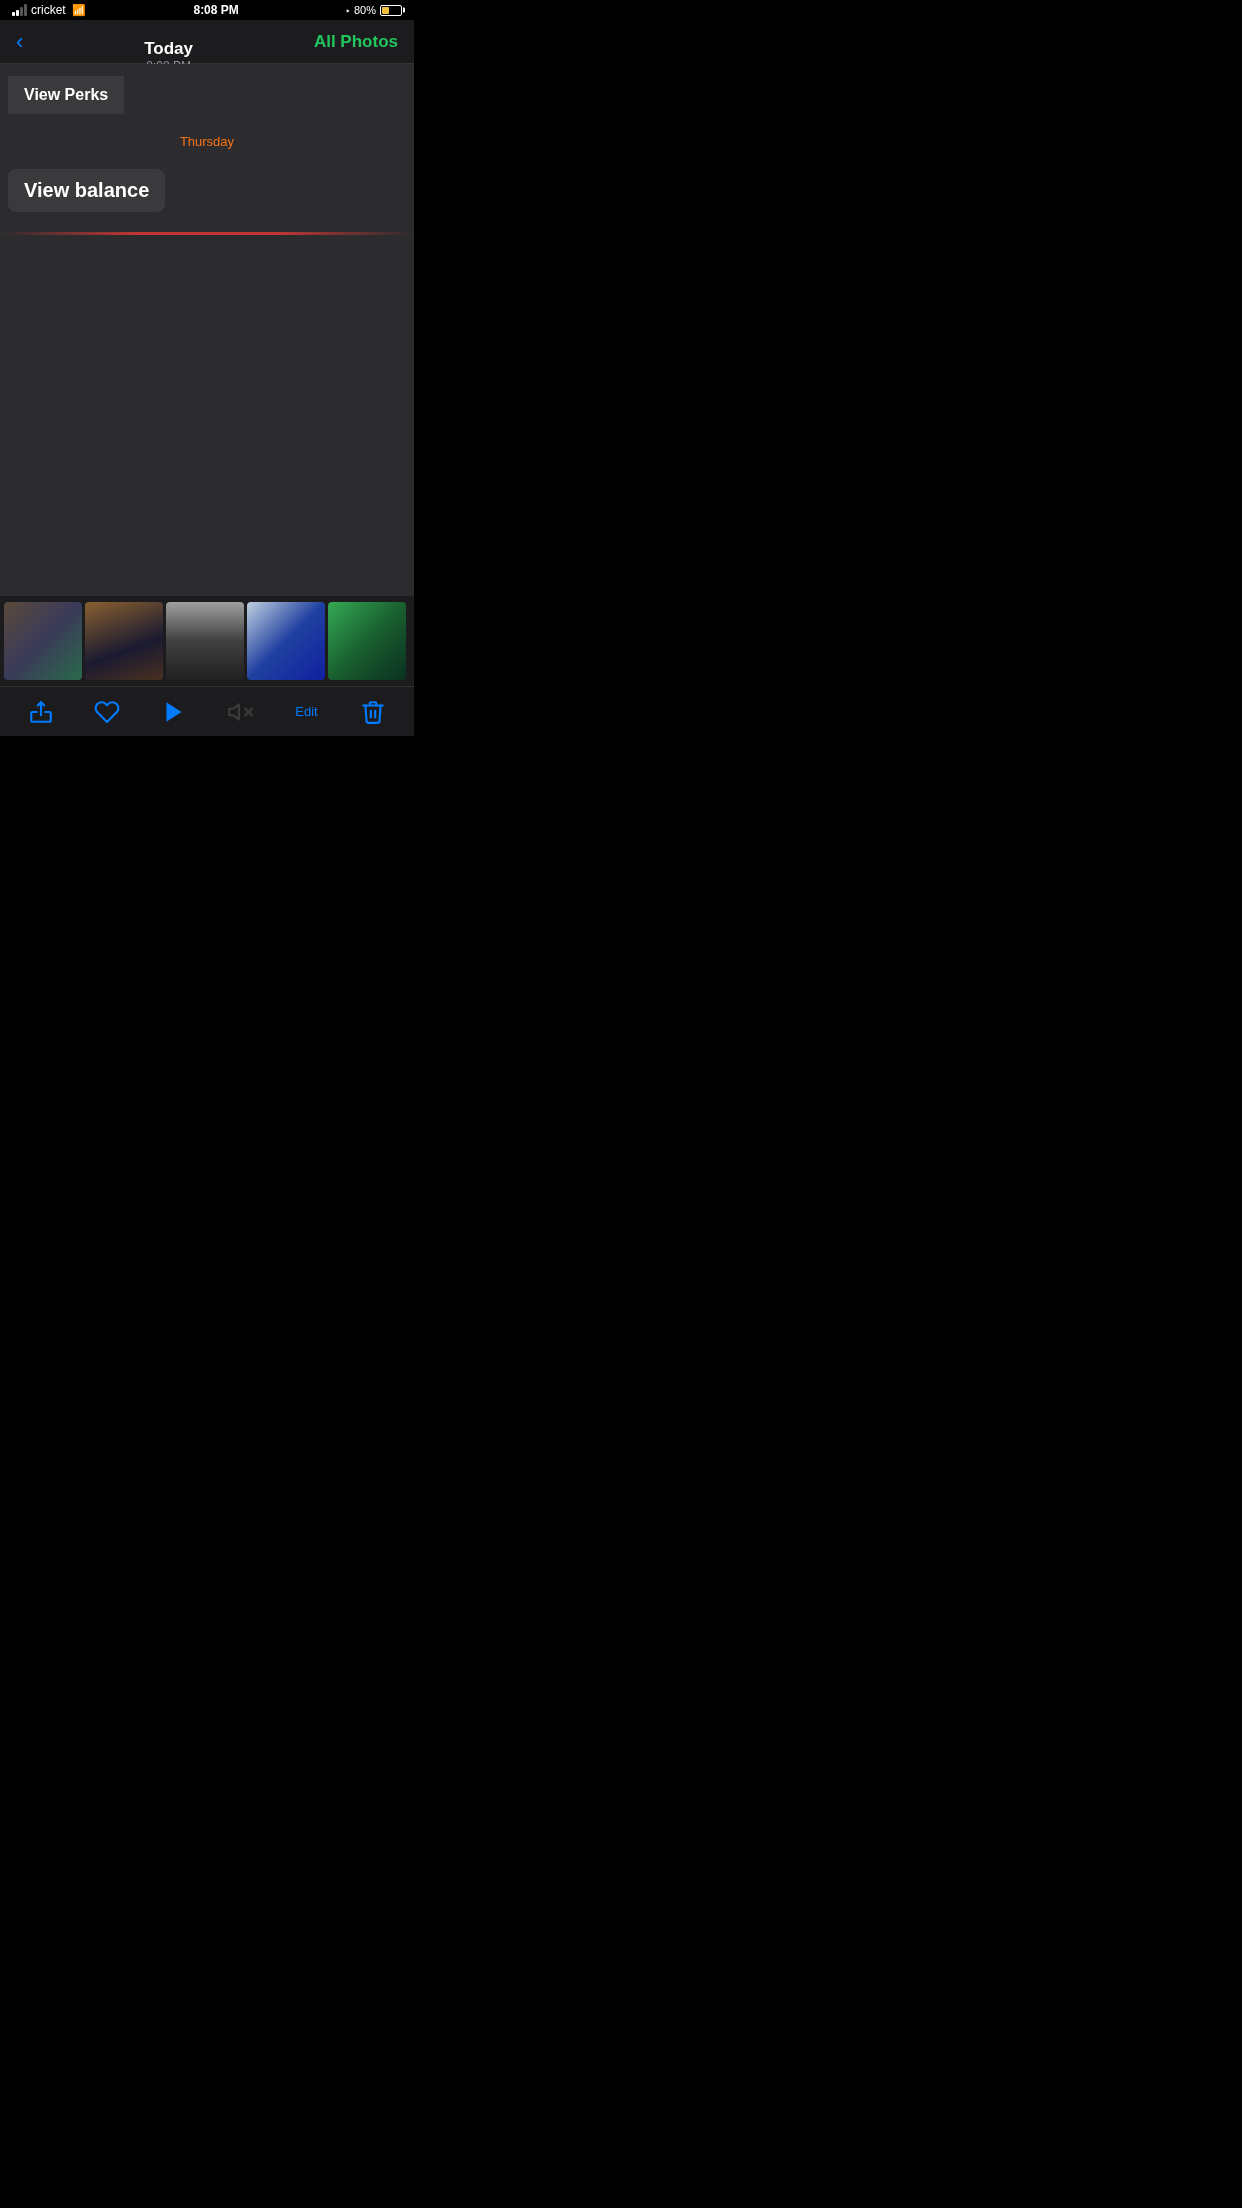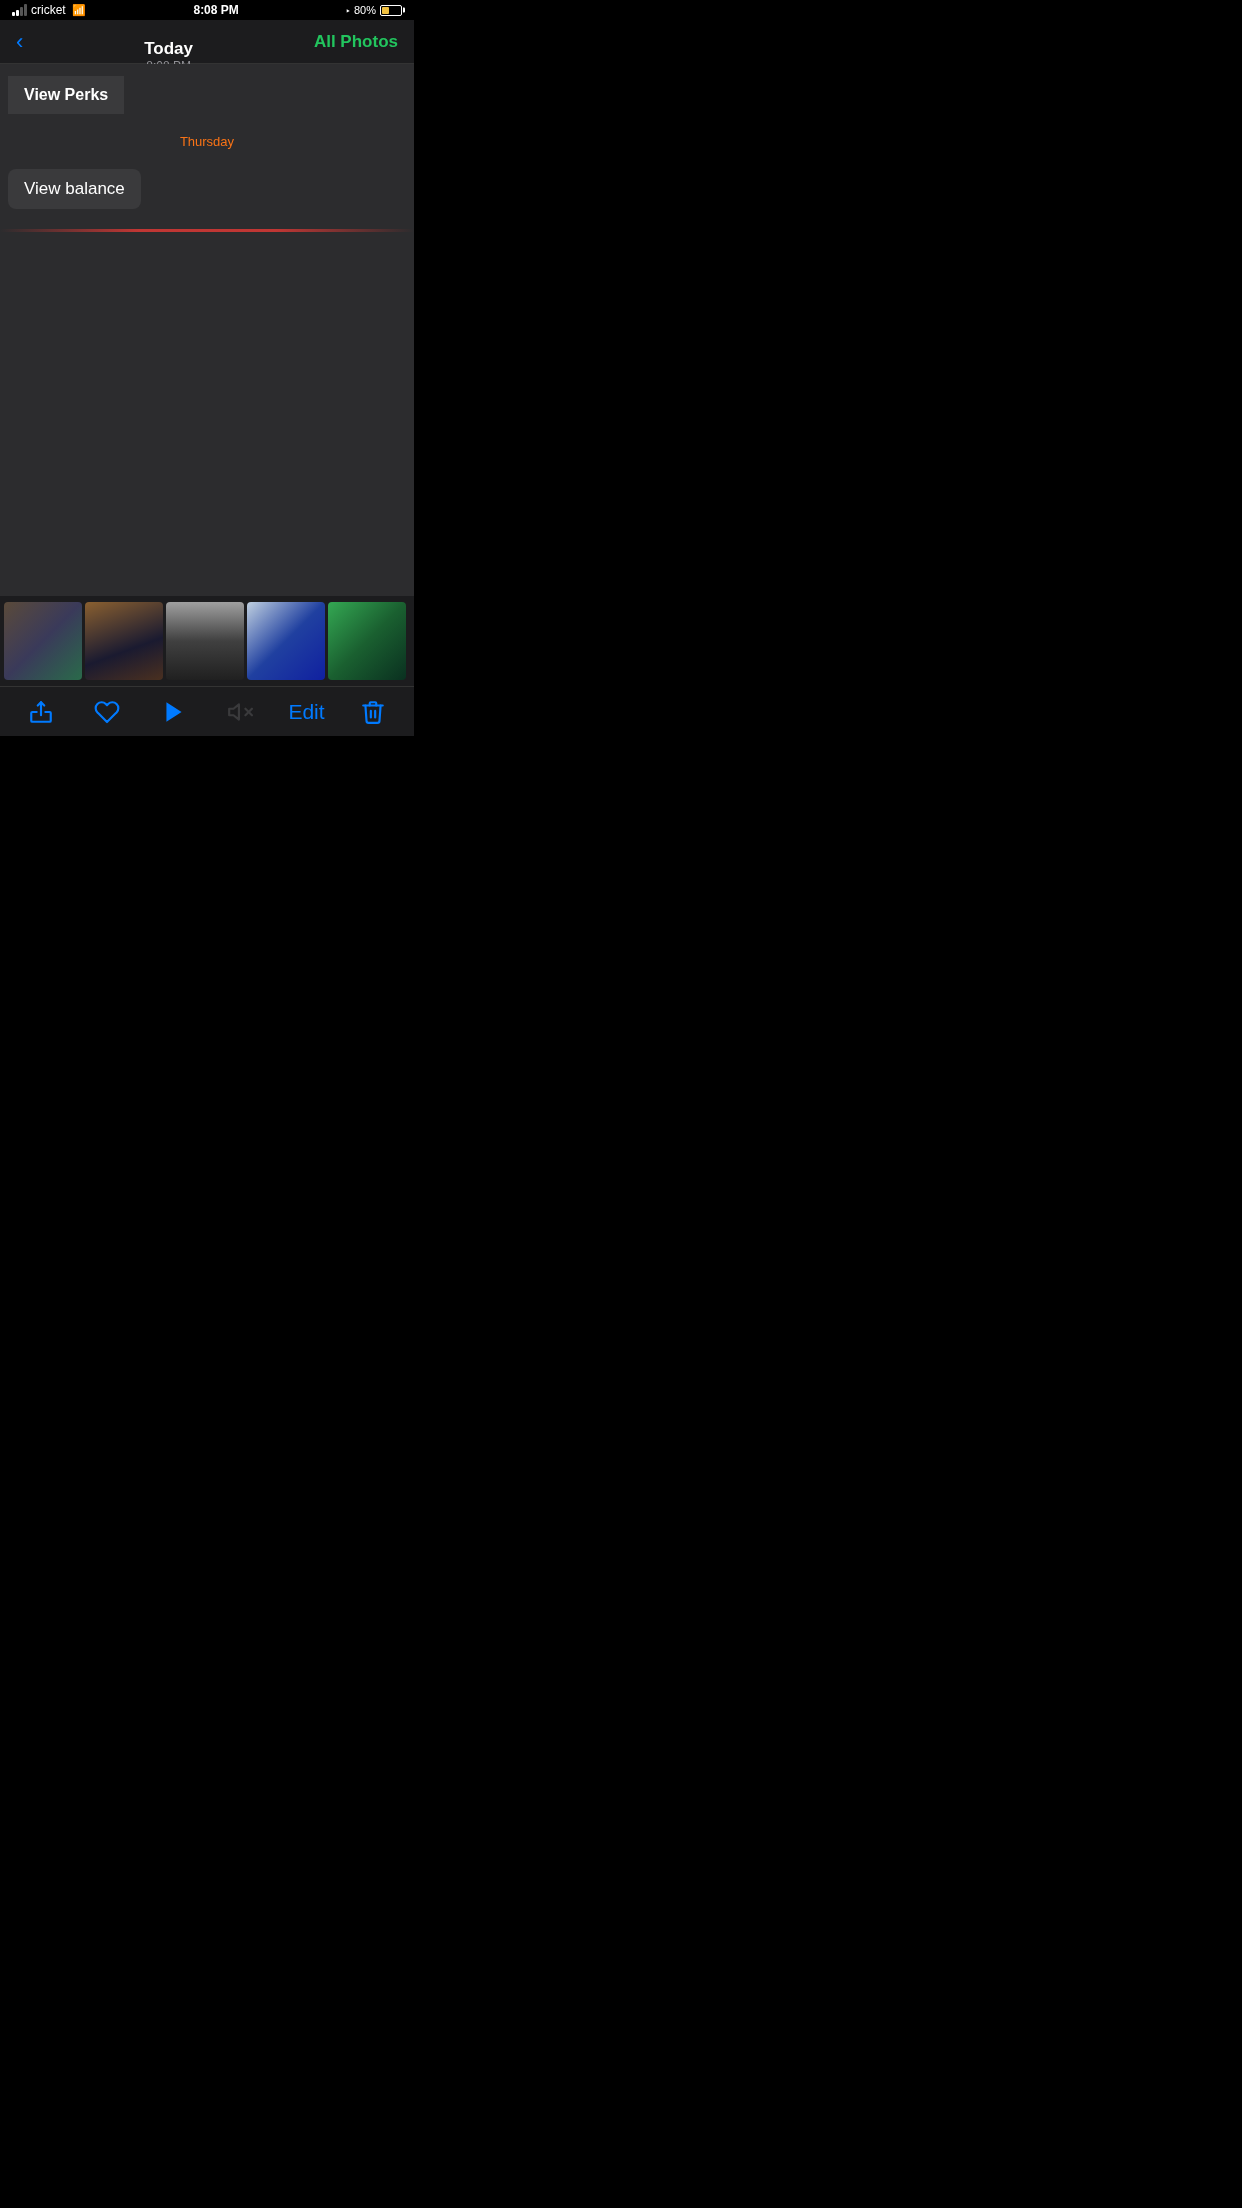--- a/index.html
+++ b/index.html
@@ -193,22 +193,22 @@
     }
 
     
     .view-balance-btn {
       background: #3a3a3c;
       border-radius: 8px;
       padding: 10px 16px;
       margin: 8px 0 0 8px;
       display: inline-block;
       color: #fff;
-      font-size: 17px;
-      font-weight: 400;
+      font-size: 20px;
+      font-weight: 700;
       cursor: pointer;
     }
 
     
     .red-line {
       height: 3px;
       background: linear-gradient(to right, transparent, #e53935, #e53935, transparent);
       margin: 20px 0 0 0;
       opacity: 0.8;
     }
@@ -291,21 +291,21 @@
       stroke-linecap: round;
       stroke-linejoin: round;
     }
 
     .toolbar-btn.muted svg {
       stroke: #3a3a3c;
     }
 
     .toolbar-btn-text {
       color: #007aff;
-      font-size: 21px;
+      font-size: 13px;
       font-weight: 400;
     }
 
     .toolbar-btn.trash svg {
       stroke: #007aff;
     }
 
     
     .play-fill {
       fill: #007aff;

